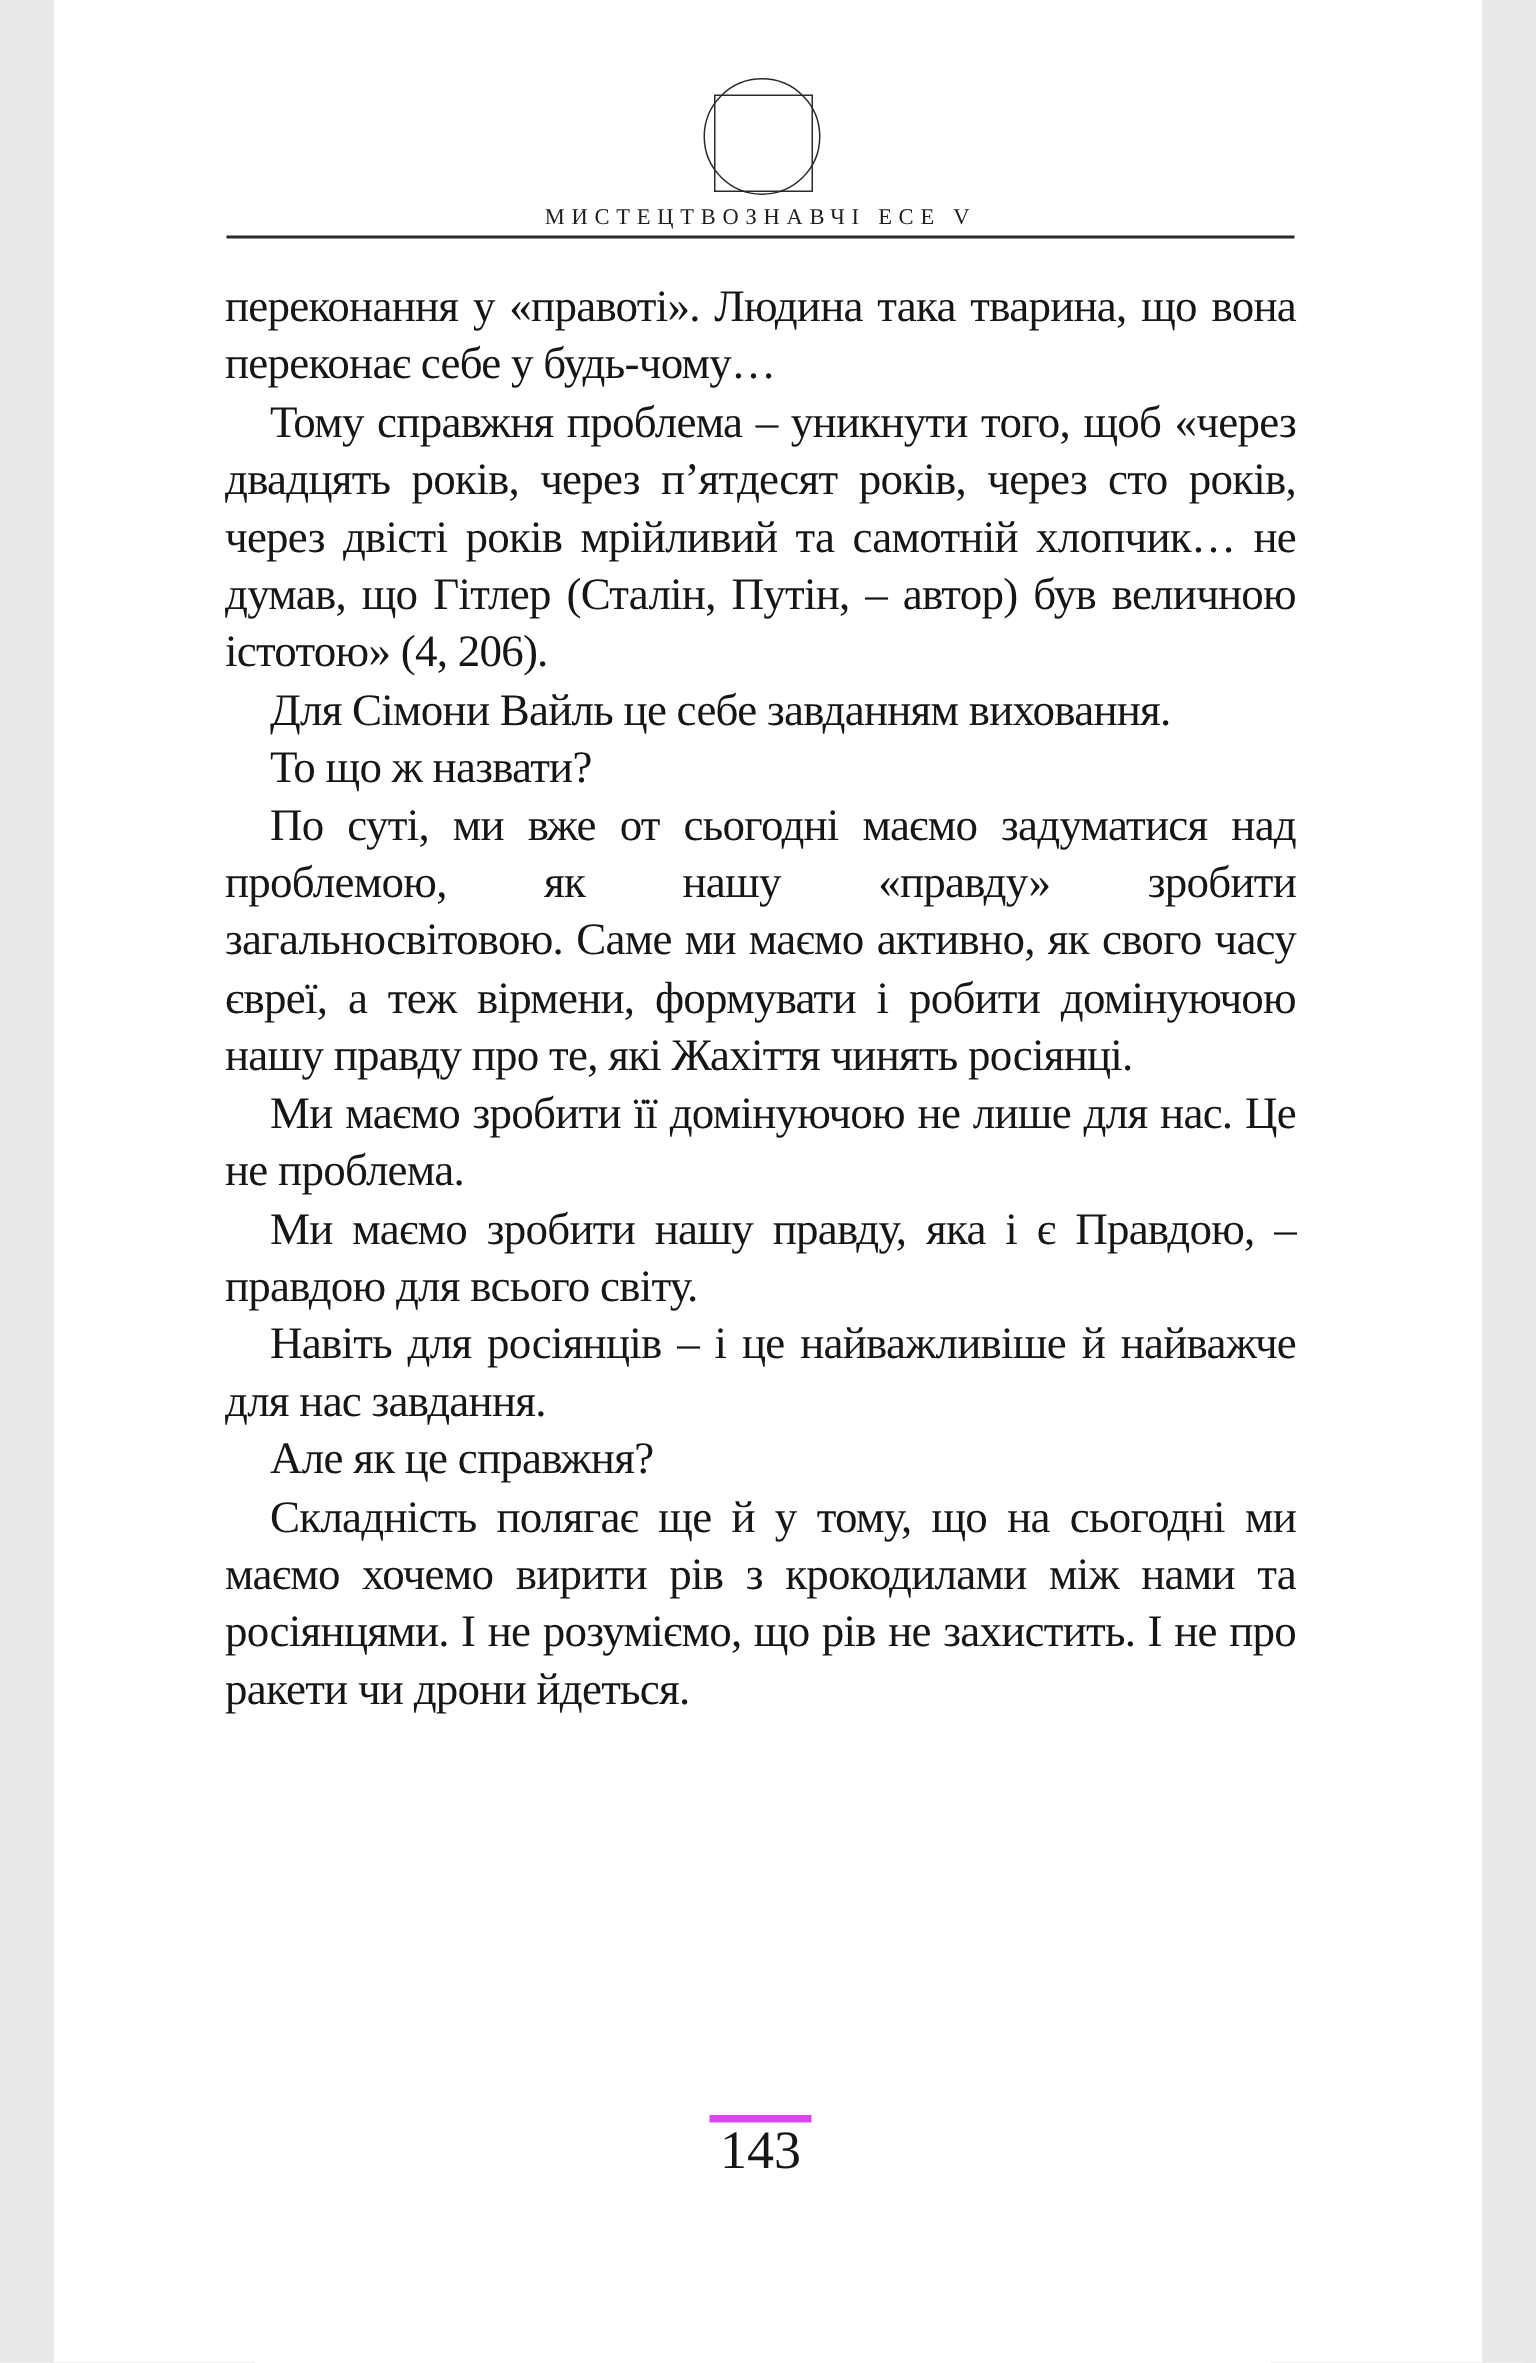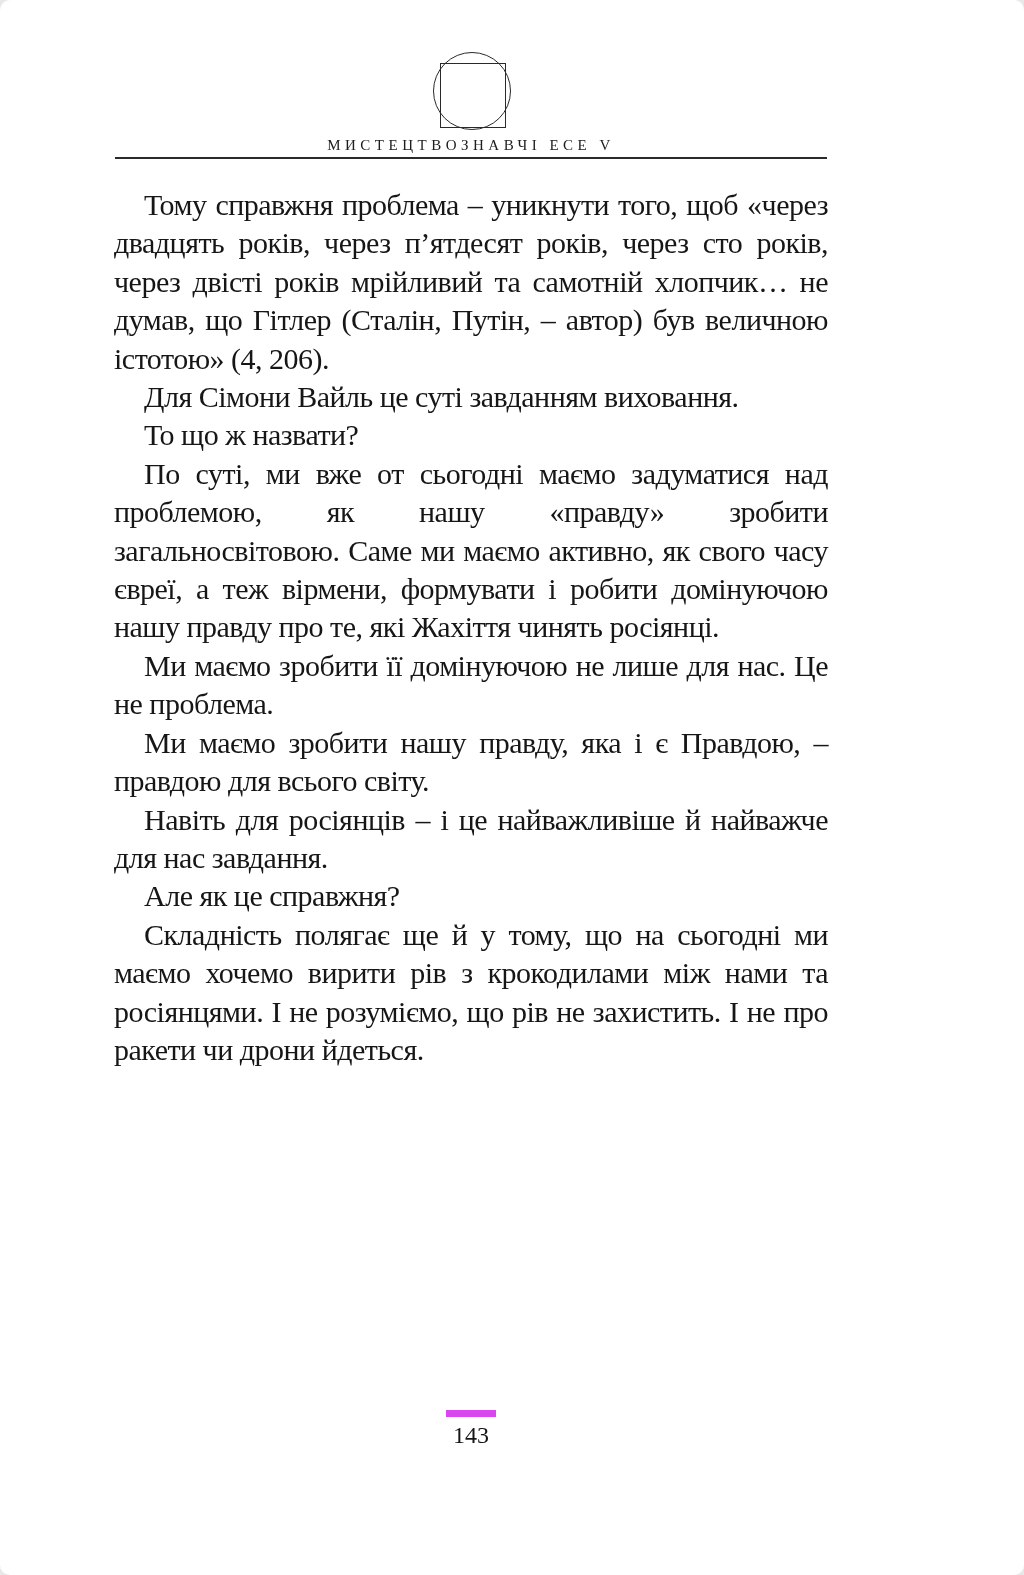--- a/index.html
+++ b/index.html
@@ -2,28 +2,27 @@
 <html lang="uk"><head>
 <meta charset="utf-8">
 <style>
   html, body {
     margin: 0;
     padding: 0;
     background: #e8e8e8;
   }
   .page {
     position: relative;
-    width: 1024px;
+    width: 952px;
     height: 1575px;
     margin: 0 auto;
     background: #ffffff;
     font-family: "Liberation Serif", "DejaVu Serif", serif;
     color: #161616;
     overflow: hidden;
-    border-radius: 10px;
   }
 
   
   .logo {
     position: absolute;
     left: 433px;
     top: 52px;
     width: 79px;
     height: 79px;
   }
@@ -90,43 +89,44 @@
   
   .footer {
     position: absolute;
     top: 1410px;
     left: 115px;
     width: 712px;
     text-align: center;
   }
   .page-number {
     display: inline-block;
-    border-top: 7px solid #d946ef;
+    border-top: 5px solid #d946ef;
     padding: 1px 7px 0 7px;
-    font-size: 24px;
+    font-size: 36px;
     line-height: 34px;
     color: #161616;
   }
 </style>
 </head>
 <body>
 
 <div class="page">
 
   <div class="logo">
     <div class="logo-circle"></div>
     <div class="logo-square"></div>
   </div>
 
   <div class="header-title">МИСТЕЦТВОЗНАВЧІ ЕСЕ V</div>
   <div class="header-rule"></div>
 
   <div class="page-body">
+      <p class="no-indent">переконання у «правоті». Людина така тварина, що вона переконає себе у будь-чому…</p>
       <p>Тому справжня проблема – уникнути того, щоб «через двадцять років, через п’ятдесят років, через сто років, через двісті років мрійливий та самотній хлопчик… не думав, що Гітлер (Сталін, Путін, – автор) був величною істотою» (4, 206).</p>
-      <p>Для Сімони Вайль це суті завданням виховання.</p>
+      <p>Для Сімони Вайль це себе завданням виховання.</p>
       <p>То що ж назвати?</p>
       <p>По суті, ми вже от сьогодні маємо задуматися над проблемою, як нашу «правду» зробити загальносвітовою. Саме ми маємо активно, як свого часу євреї, а теж вірмени, формувати і робити домінуючою нашу правду про те, які Жахіття чинять росіянці.</p>
       <p>Ми маємо зробити її домінуючою не лише для нас. Це не проблема.</p>
       <p>Ми маємо зробити нашу правду, яка і є Правдою, – правдою для всього світу.</p>
       <p>Навіть для росіянців – і це найважливіше й найважче для нас завдання.</p>
       <p>Але як це справжня?</p>
       <p>Складність полягає ще й у тому, що на сьогодні ми маємо хочемо вирити рів з крокодилами між нами та росіянцями. І не розуміємо, що рів не захистить. І не про ракети чи дрони йдеться.</p>
     </div>
 
   <div class="footer">

